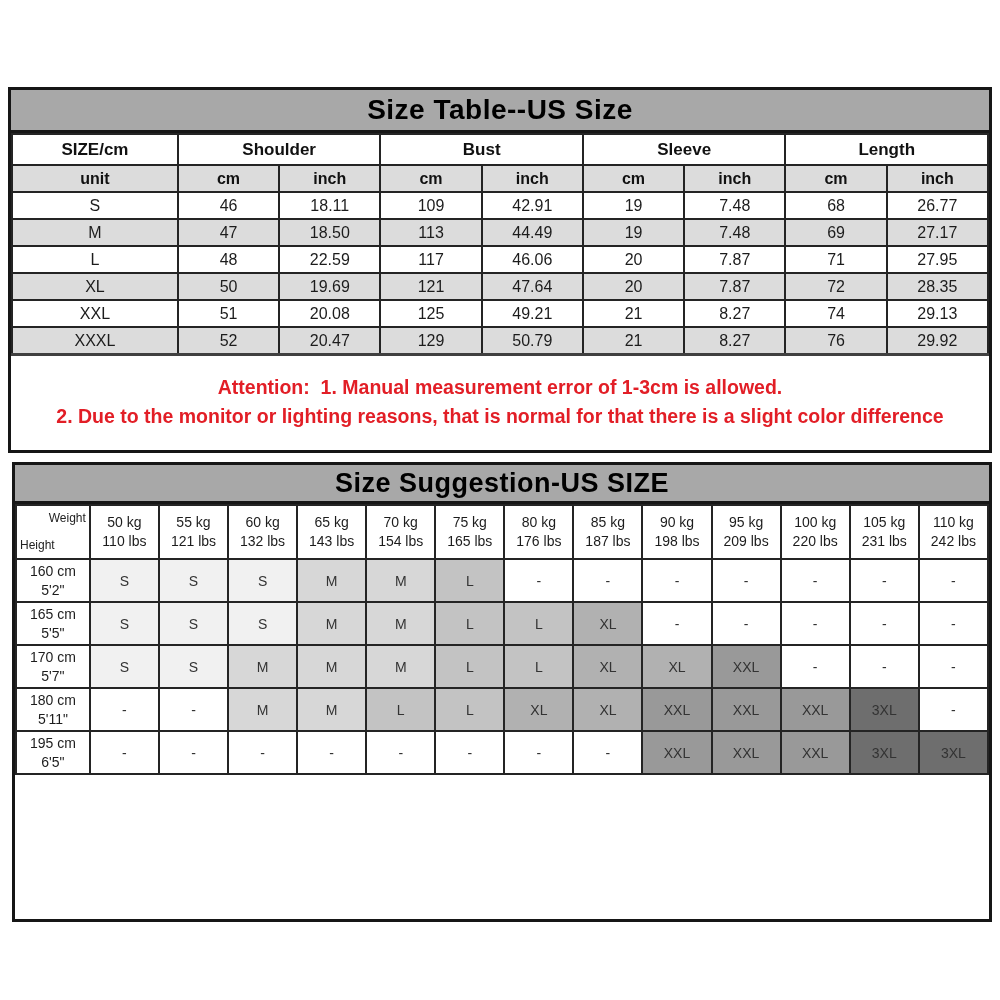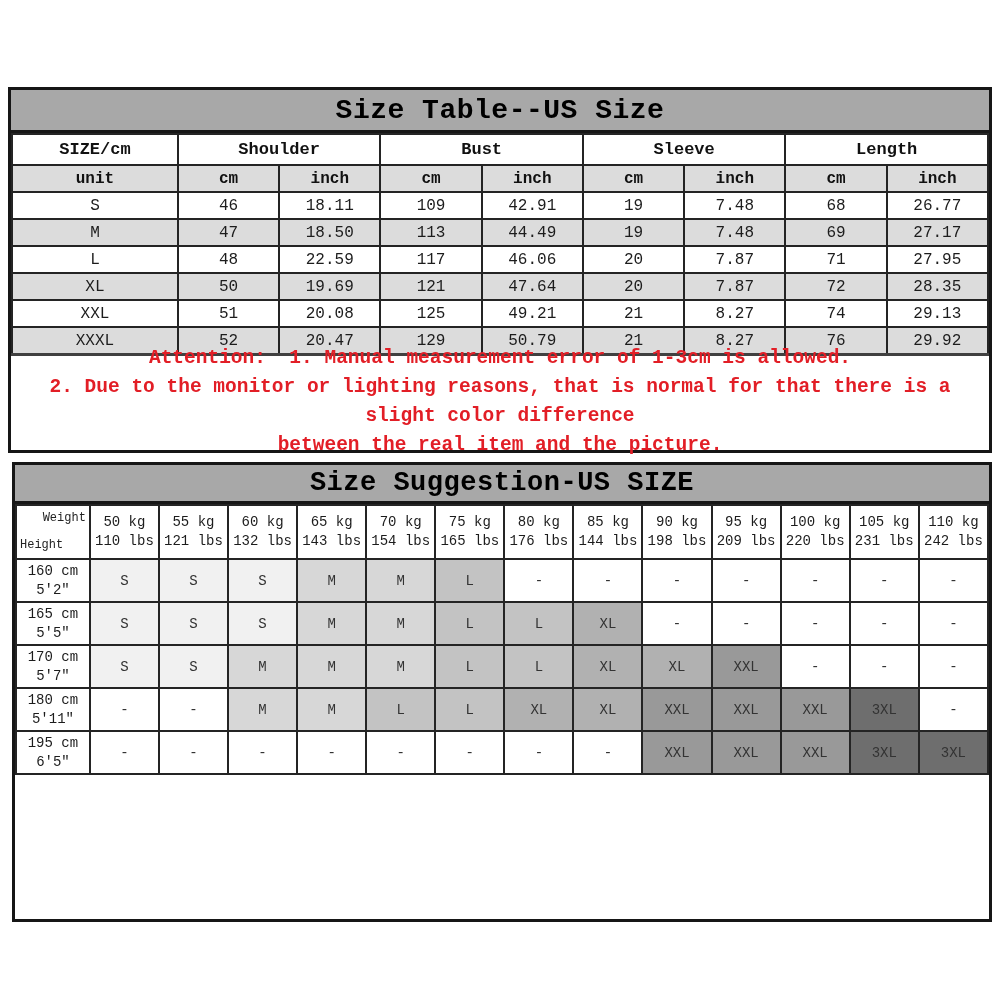--- a/index.html
+++ b/index.html
@@ -1,17 +1,17 @@
 <!DOCTYPE html>
 <html><head>
 <meta charset="utf-8">
 <style>
   html,body{margin:0;padding:0;background:#ffffff;}
   .page{position:relative;width:1000px;height:1000px;background:#ffffff;overflow:hidden;
-        font-family:Liberation Mono, monospace;color:#111;border-radius:19px;}
+        font-family:Liberation Sans, sans-serif;color:#111;border-radius:19px;}
 
   
   .box1{position:absolute;left:8px;top:87px;width:984px;height:366px;
         border:3px solid #161616;box-sizing:border-box;background:#fff;}
   .t-title{height:40px;background:#a8a8a8;border-bottom:3px solid #161616;
            display:flex;align-items:center;justify-content:center;
            font-weight:bold;font-size:28px;color:#000;letter-spacing:.5px;}
   table.sizes{width:100%;border-collapse:collapse;table-layout:fixed;border-bottom:3px solid #404040;}
   table.sizes th,table.sizes td{border:2px solid #242424;text-align:center;padding:0;
                                 overflow:hidden;white-space:nowrap;}
@@ -146,21 +146,21 @@
             <td>20.47</td>
             <td>129</td>
             <td>50.79</td>
             <td>21</td>
             <td>8.27</td>
             <td>76</td>
             <td>29.92</td>
           </tr>
         </tbody>
     </table>
-    <div class="attention" id="attention"><div class="att-line">Attention:  1. Manual measurement error of 1-3cm is allowed.</div><div class="att-line">2. Due to the monitor or lighting reasons, that is normal for that there is a slight color difference</div><div class="att-line">between the real item and the picture.</div></div>
+    <div class="attention" id="attention"><div class="att-line">Attention:  1. Manual measurement error of 1-3cm is allowed.</div><div class="att-line">2. Due to the monitor or lighting reasons, that is normal for that there is a slight color difference</div></div>
   </div>
 
   <div class="box2">
     <div class="t2-title">Size Suggestion-US SIZE</div>
     <table class="sugg">
       <colgroup>
         <col class="h0">
           <col>
           <col>
           <col>
@@ -204,21 +204,21 @@
             <th class="wcol">
               <div>75 kg</div>
               <div>165 lbs</div>
             </th>
             <th class="wcol">
               <div>80 kg</div>
               <div>176 lbs</div>
             </th>
             <th class="wcol">
               <div>85 kg</div>
-              <div>144 lbs</div>
+              <div>187 lbs</div>
             </th>
             <th class="wcol">
               <div>90 kg</div>
               <div>198 lbs</div>
             </th>
             <th class="wcol">
               <div>95 kg</div>
               <div>209 lbs</div>
             </th>
             <th class="wcol">

